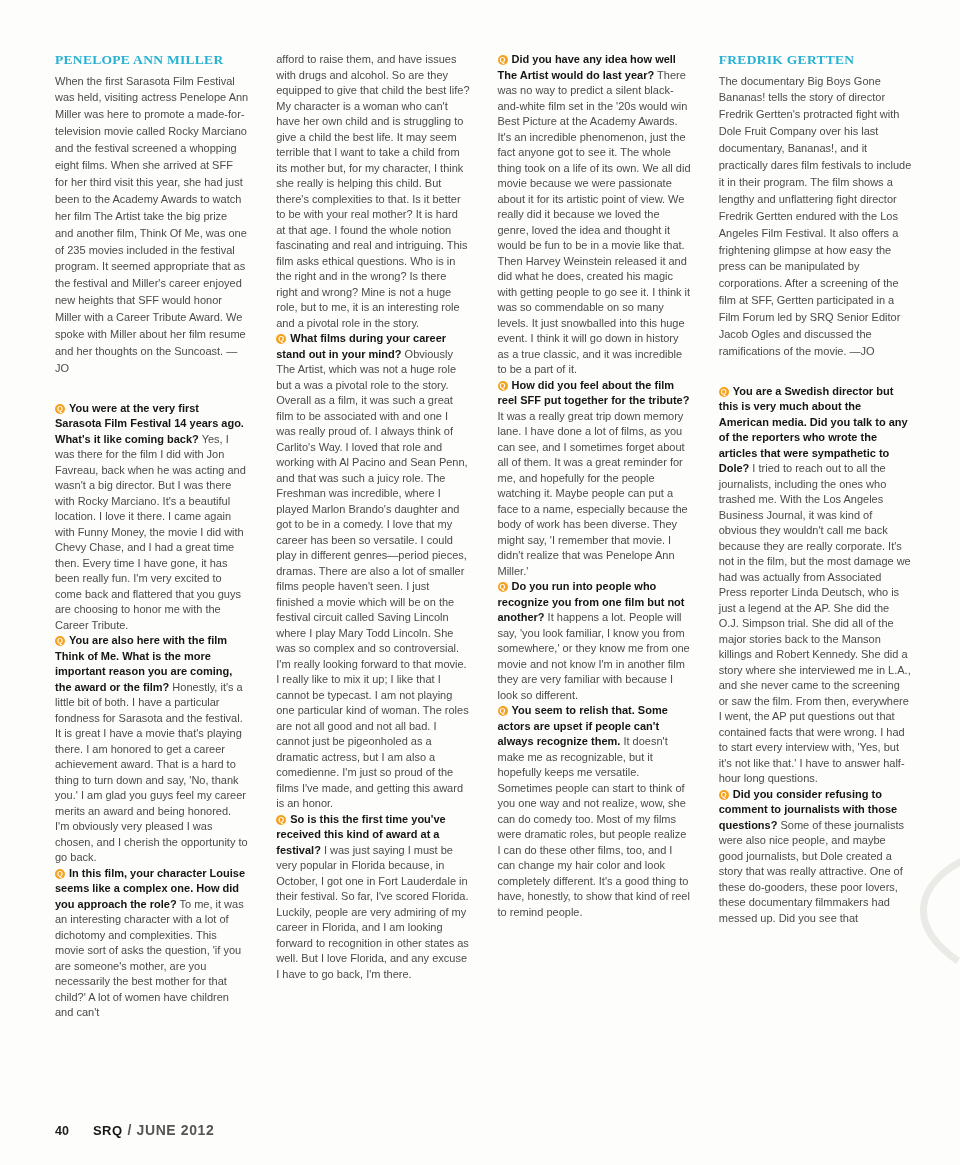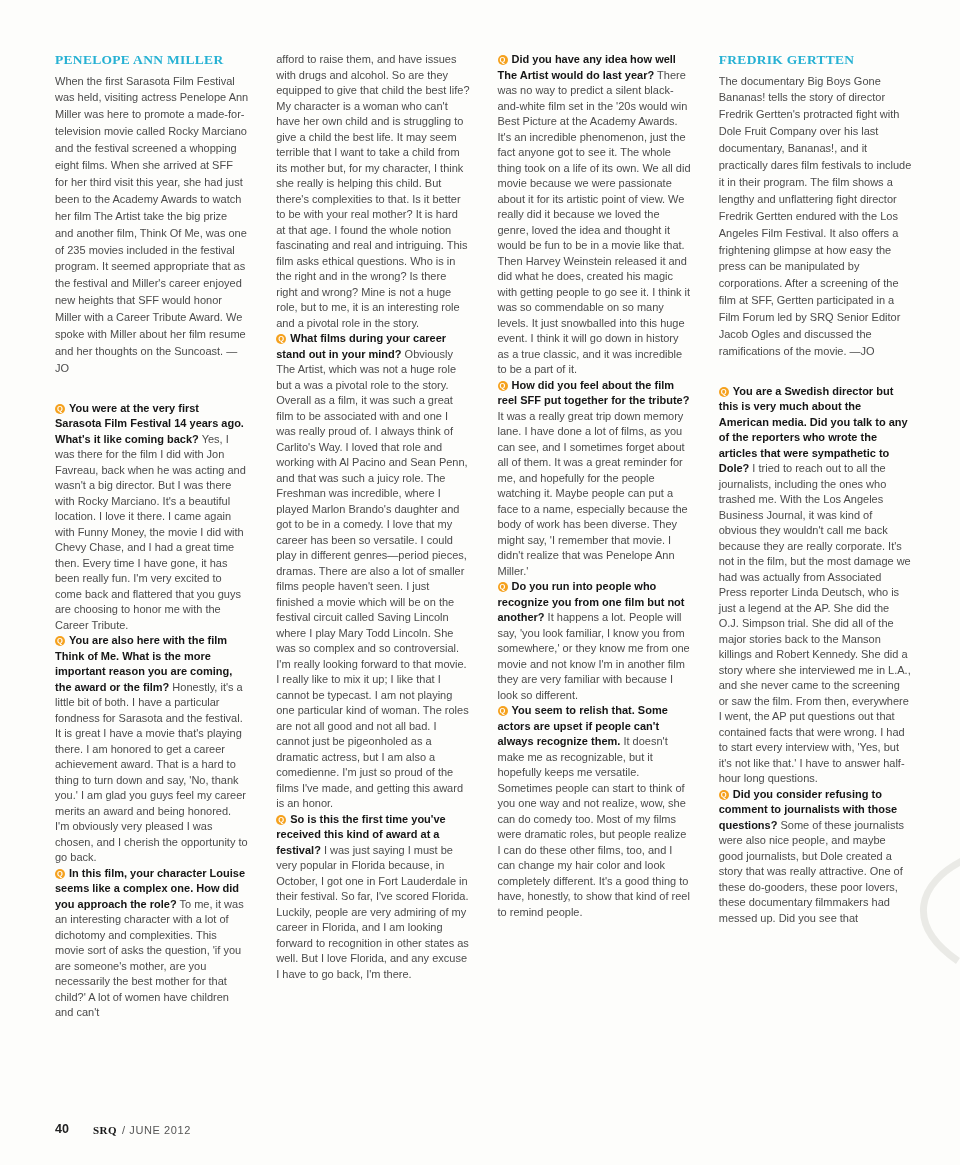--- a/index.html
+++ b/index.html
@@ -49,22 +49,22 @@
     text-align:center;
     margin-right:4px;
     position:relative; top:-1px;
   }
   .footer {
     position:absolute;
     left:55px; top:1122px;
     display:flex; align-items:flex-end;
   }
   .page-number { font-weight:bold; font-size:12.5px; color:#222; }
-  .brand { font-weight:bold; font-size:11px; letter-spacing:0.5px; color:#161616; margin-left:24px;font-family:Liberation Serif, serif; }
-  .issue { font-size:11px; letter-spacing:0.6px; color:#555; margin-left:5px; }
+  .brand { font-weight:bold; font-size:13px; letter-spacing:0.5px; color:#161616; margin-left:24px; }
+  .issue { font-size:14px; letter-spacing:0.6px; color:#555; margin-left:5px;font-weight:bold; }
   .curl { position:absolute; right:-8px; top:855px; opacity:0.55; }
 </style>
 </head>
 <body>
 
 <div class="page">
   <main class="columns">
       <div class="col">
         <h2 class="col-heading">PENELOPE ANN MILLER</h2>
         <p class="intro"><span>When the first Sarasota Film Festival was held, visiting actress Penelope Ann Miller was here to promote a made-for-television movie called </span><span class="it">Rocky Marciano</span><span> and the festival screened a whopping eight films. When she arrived at SFF for her third visit this year, she had just been to the Academy Awards to watch her film </span><span class="it">The Artist</span><span> take the big prize and another film, </span><span class="it">Think Of Me</span><span>, was one of 235 movies included in the festival program. It seemed appropriate that as the festival and Miller's career enjoyed new heights that SFF would honor Miller with a Career Tribute Award. We spoke with Miller about her film resume and her thoughts on the Suncoast. —JO</span></p>

